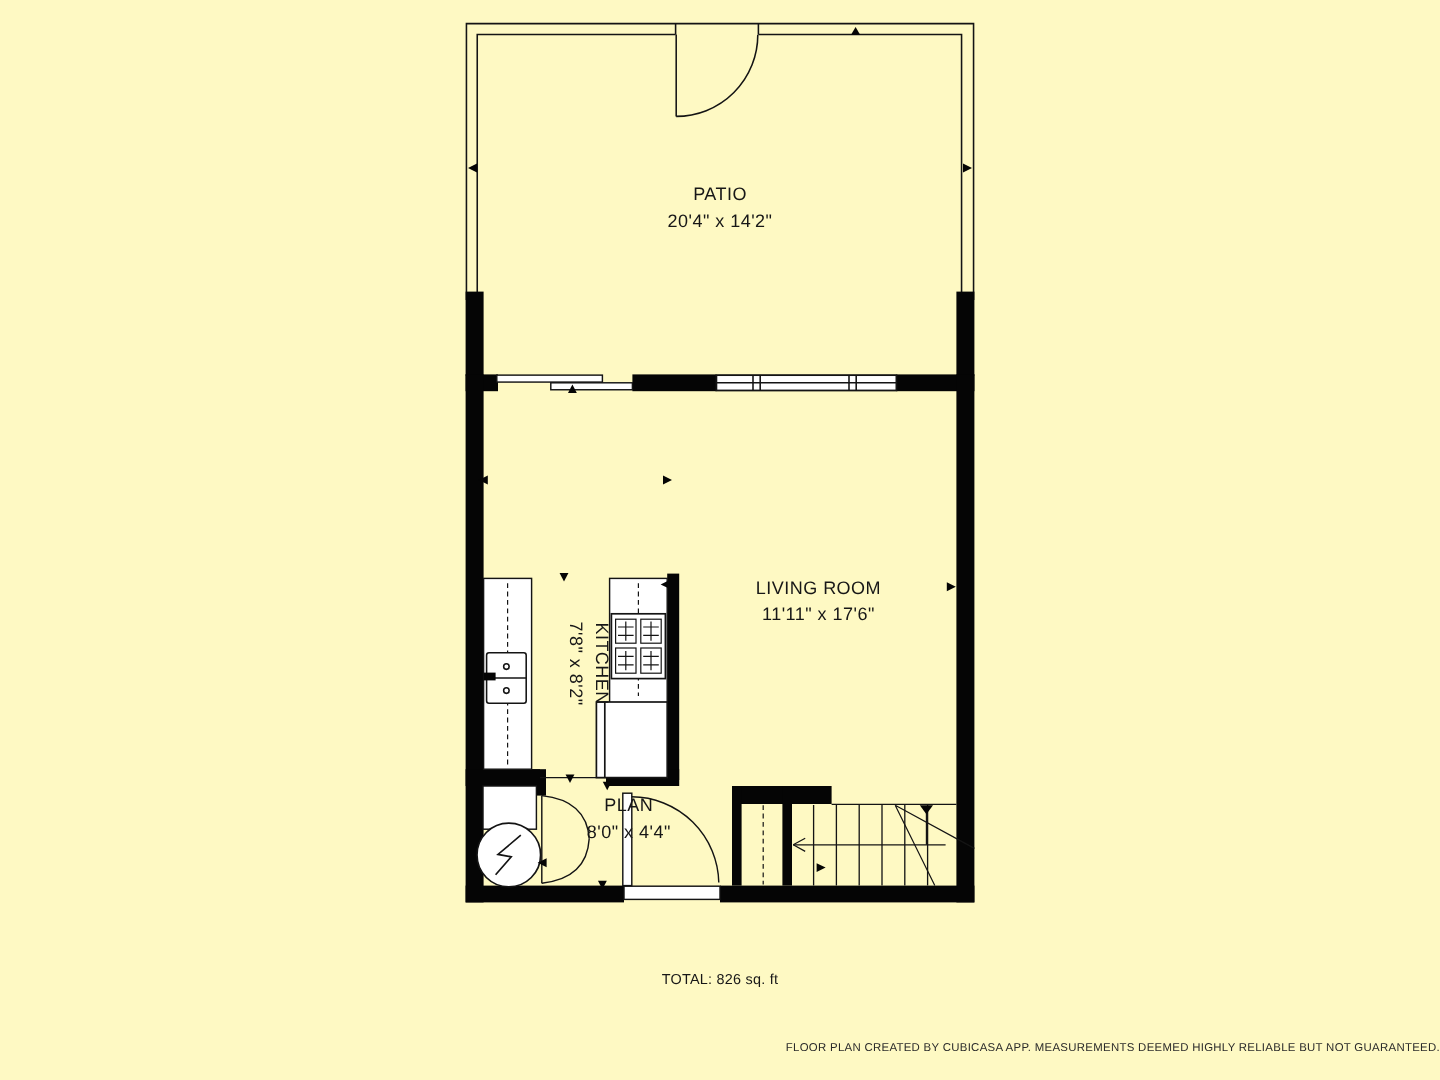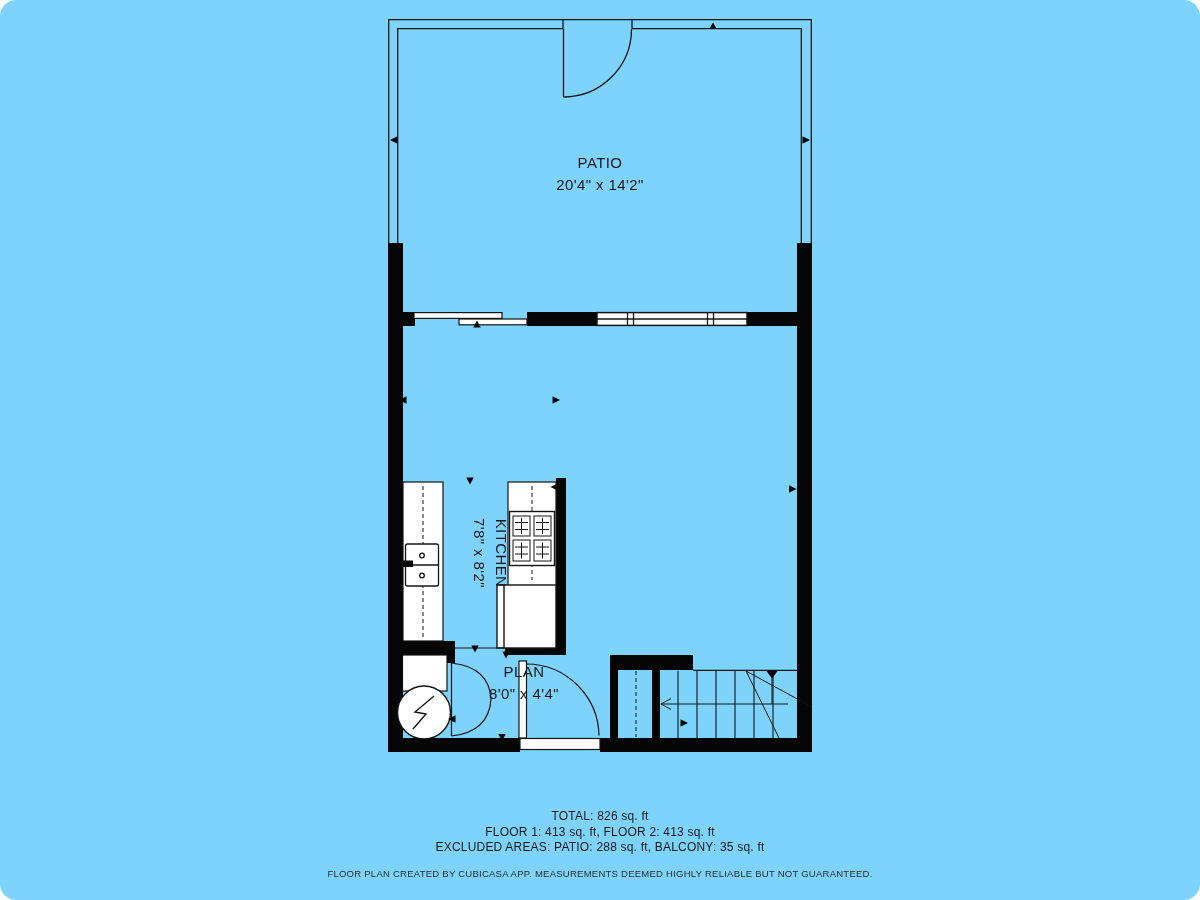--- a/index.html
+++ b/index.html
@@ -1,32 +1,32 @@
 <!DOCTYPE html>
 <html><head>
 <meta charset="utf-8">
 <style>
   html,body{margin:0;padding:0;background:#ffffff;}
   .canvas{
-    position:relative;width:1200px;height:900px;background:#7dd3fc;
-    font-family:"Liberation Sans", sans-serif;color:#151515;overflow:hidden;border-radius:16px;
+    position:relative;width:1200px;height:900px;background:#fef9c3;
+    font-family:"Liberation Sans", sans-serif;color:#151515;overflow:hidden;
   }
   .plan-svg{position:absolute;left:0;top:0;}
   .room-label{
     position:absolute;transform:translate(-50%,-50%);
     text-align:center;font-size:15px;line-height:22px;letter-spacing:.4px;
     color:#171717;white-space:nowrap;
   }
   .room-label.rotated{transform:translate(-50%,-50%) rotate(90deg);}
   .summary-line{
     position:absolute;left:0;width:1200px;text-align:center;
     font-size:12px;line-height:15px;color:#171717;letter-spacing:.2px;
   }
   .disclaimer{
-    position:absolute;left:0;width:1200px;text-align:center;
+    position:absolute;left:0;width:1200px;text-align:right;
     font-size:9.5px;letter-spacing:.25px;color:#2a2a2a;
   }
 </style>
 </head>
 <body>
 
 <div class="canvas">
 
   <svg class="plan-svg" width="1200" height="900" viewBox="0 0 1200 900" fill="none" stroke="none">
 
@@ -164,29 +164,31 @@
       <polygon points="502,741 498.3,734 505.7,734"></polygon>
     </g>
   </svg>
 
   <div class="room-label" style="left:600px;top:174px">
     <div>PATIO</div>
     <div>20'4" x 14'2"</div>
   </div>
 
 
+  <div class="room-label" style="left:682px;top:502px">
+    <div>LIVING ROOM</div>
+    <div>11'11" x 17'6"</div>
+  </div>
 
   <div class="room-label rotated" style="left:490px;top:553px">
     <div>KITCHEN</div>
     <div>7'8" x 8'2"</div>
   </div>
 
   <div class="room-label" style="left:524px;top:683px">
     <div>PLAN</div>
     <div>8'0" x 4'4"</div>
   </div>
 
   <div class="summary-line" style="top:809px">TOTAL: 826 sq. ft</div>
-  <div class="summary-line" style="top:825px">FLOOR 1: 413 sq. ft, FLOOR 2: 413 sq. ft</div>
-  <div class="summary-line" style="top:840px">EXCLUDED AREAS: PATIO: 288 sq. ft, BALCONY: 35 sq. ft</div>
   <div class="disclaimer" style="top:868px">FLOOR PLAN CREATED BY CUBICASA APP. MEASUREMENTS DEEMED HIGHLY RELIABLE BUT NOT GUARANTEED.</div>
 
 </div>
 
 </body></html>

